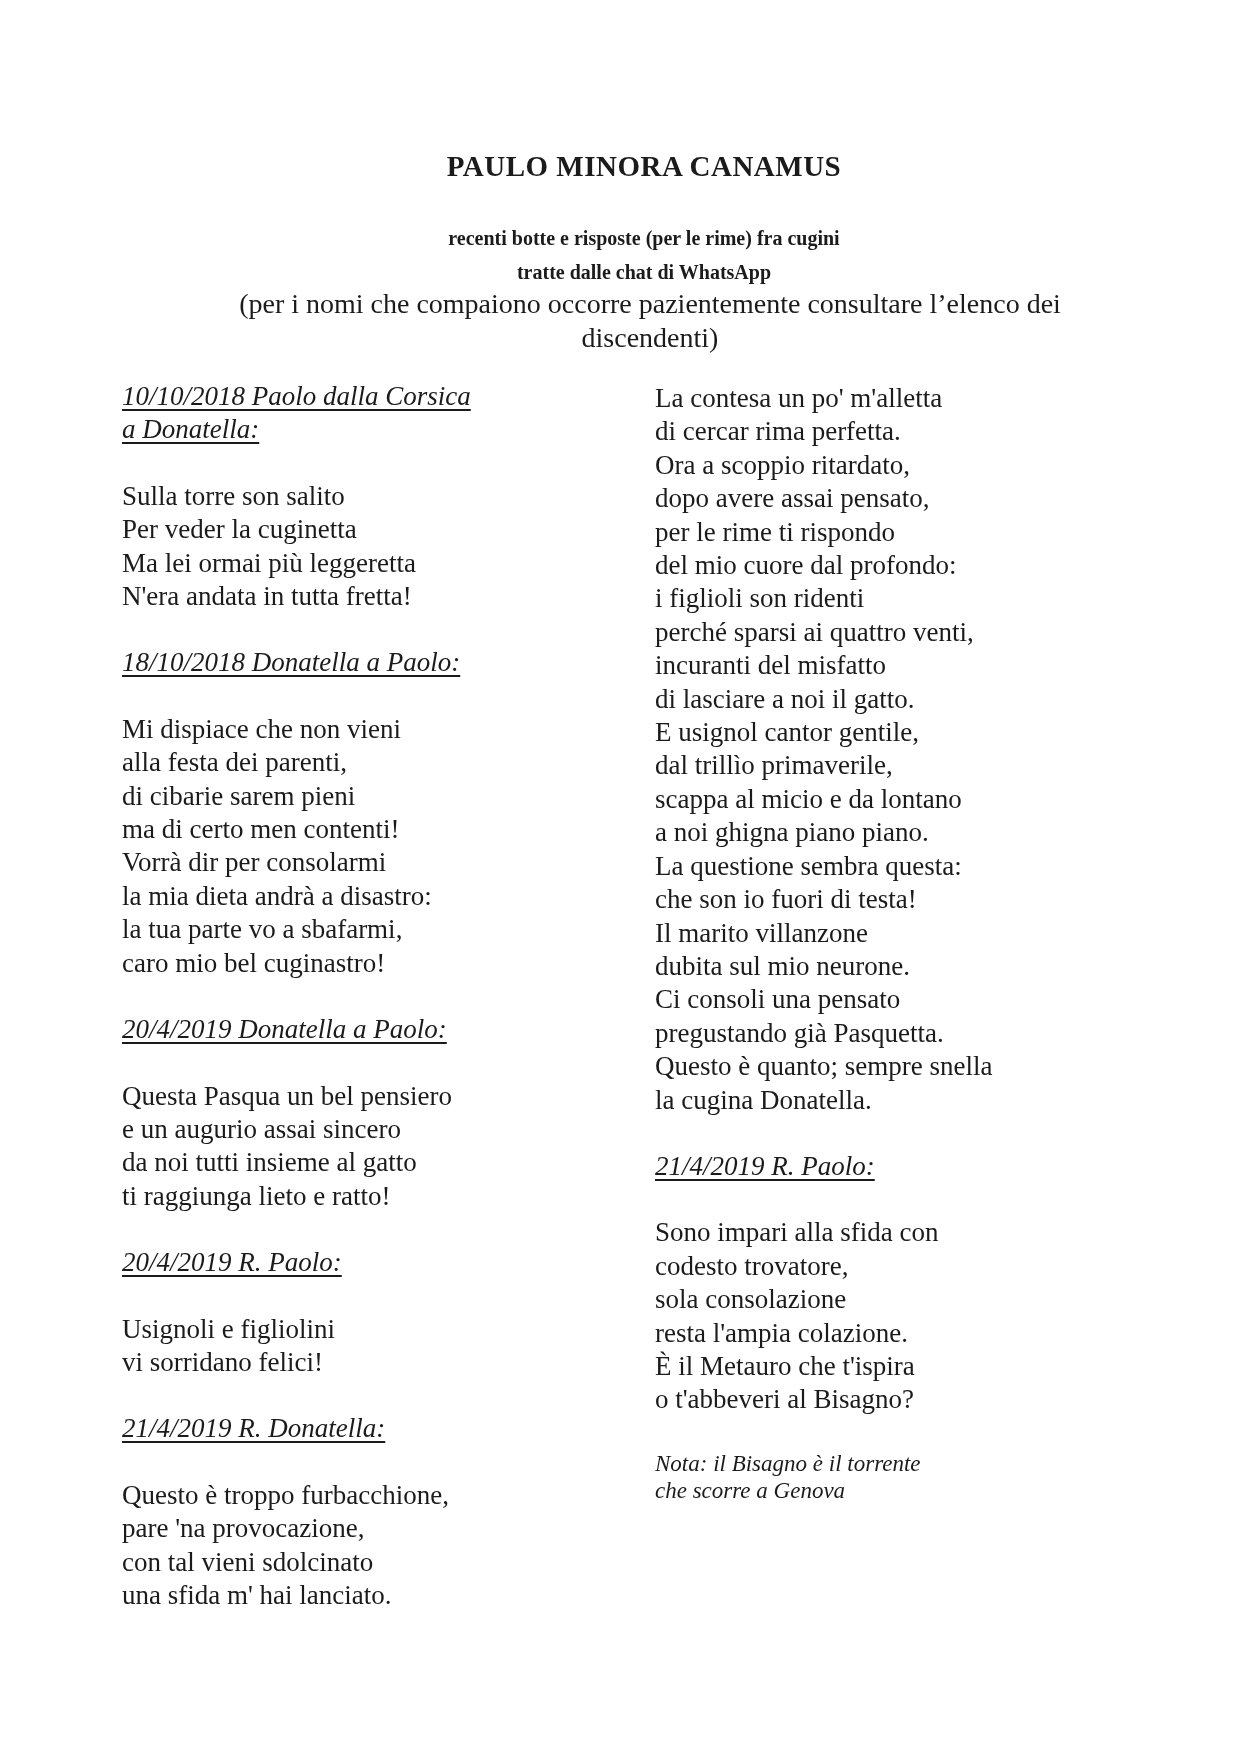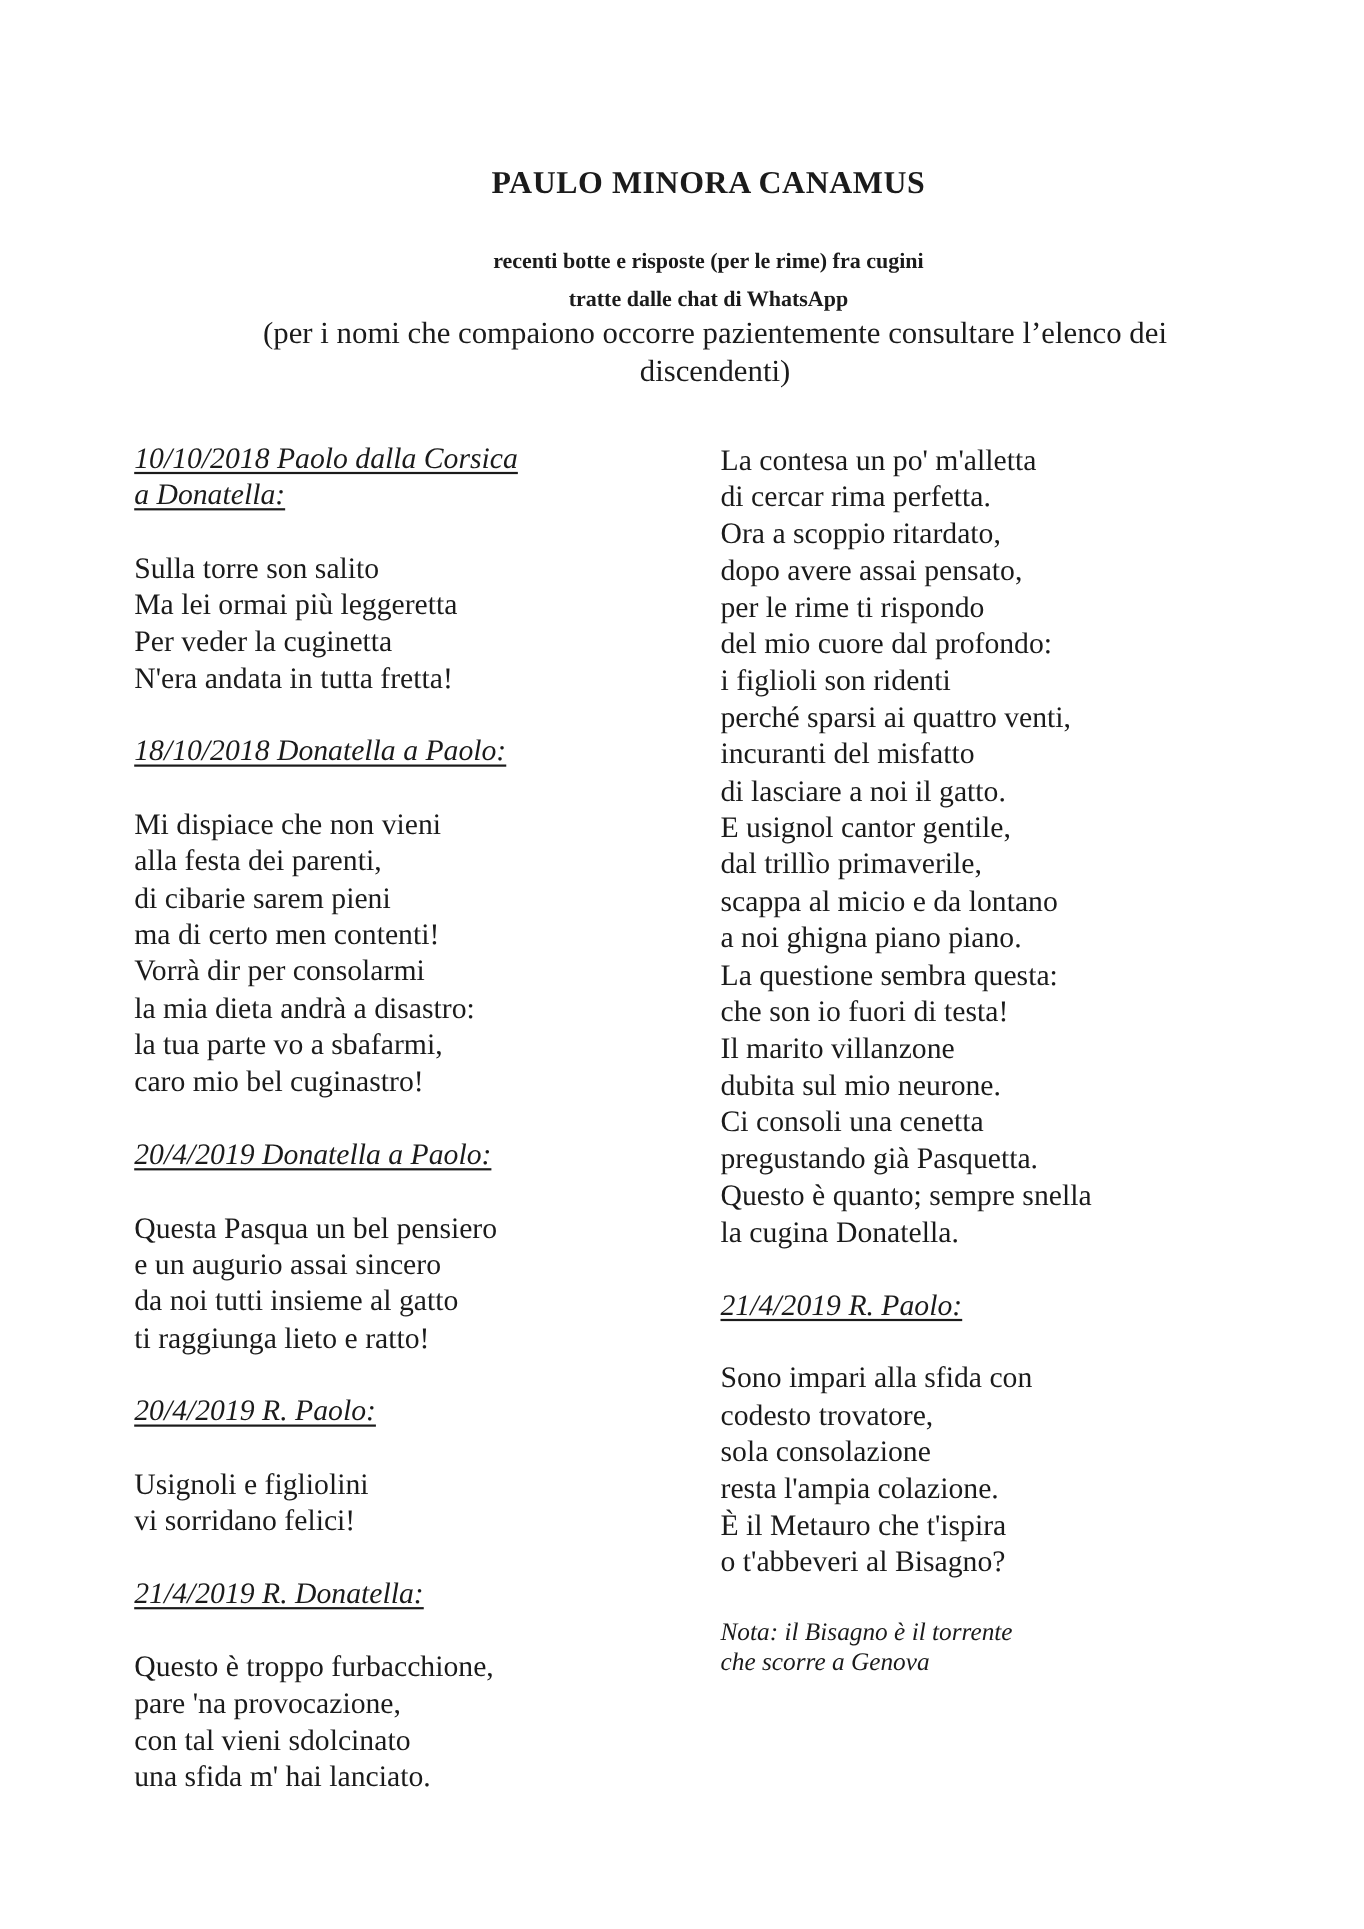--- a/index.html
+++ b/index.html
@@ -25,21 +25,20 @@
   }
   .intro-note {
     position: absolute; left: 0; right: 0; top: 287px;
     text-align: center;
     font-size: 28px; line-height: 34px; margin-left: 12px;
   }
   .col {
     position: absolute;
     font-size: 27px;
     line-height: 33.4px;
-    margin-top: 20px;
   }
   .col-left  { left: 122px; top: 380px; width: 400px; }
   .col-right { left: 655px; top: 382px; width: 400px; }
   .section { margin: 0 0 33px 0; }
   .section:last-child { margin-bottom: 0; }
   .section.header .line {
     font-style: italic;
   }
   .section.header .u {
     text-decoration: underline;
@@ -74,22 +73,22 @@
     <div>discendenti)</div>
   </div>
 
   <div class="col col-left">
       <div class="section header">
         <div class="line"><span class="u">10/10/2018 Paolo dalla Corsica</span></div>
         <div class="line"><span class="u">a Donatella:</span></div>
       </div>
       <div class="section stanza">
         <div class="line">Sulla torre son salito</div>
+        <div class="line">Per veder la cuginetta</div>
         <div class="line">Ma lei ormai più leggeretta</div>
-        <div class="line">Per veder la cuginetta</div>
         <div class="line">N'era andata in tutta fretta!</div>
       </div>
       <div class="section header">
         <div class="line"><span class="u">18/10/2018 Donatella a Paolo:</span></div>
       </div>
       <div class="section stanza">
         <div class="line">Mi dispiace che non vieni</div>
         <div class="line">alla festa dei parenti,</div>
         <div class="line">di cibarie sarem pieni</div>
         <div class="line">ma di certo men contenti!</div>
@@ -138,21 +137,21 @@
         <div class="line">incuranti del misfatto</div>
         <div class="line">di lasciare a noi il gatto.</div>
         <div class="line">E usignol cantor gentile,</div>
         <div class="line">dal trillìo primaverile,</div>
         <div class="line">scappa al micio e da lontano</div>
         <div class="line">a noi ghigna piano piano.</div>
         <div class="line">La questione sembra questa:</div>
         <div class="line">che son io fuori di testa!</div>
         <div class="line">Il marito villanzone</div>
         <div class="line">dubita sul mio neurone.</div>
-        <div class="line">Ci consoli una cenetta</div>
+        <div class="line">Ci consoli una pensato</div>
         <div class="line">pregustando già Pasquetta.</div>
         <div class="line">Questo è quanto; sempre snella</div>
         <div class="line">la cugina Donatella.</div>
       </div>
       <div class="section header">
         <div class="line"><span class="u">21/4/2019 R. Paolo:</span></div>
       </div>
       <div class="section stanza">
         <div class="line">Sono impari alla sfida con</div>
         <div class="line">codesto trovatore,</div>

